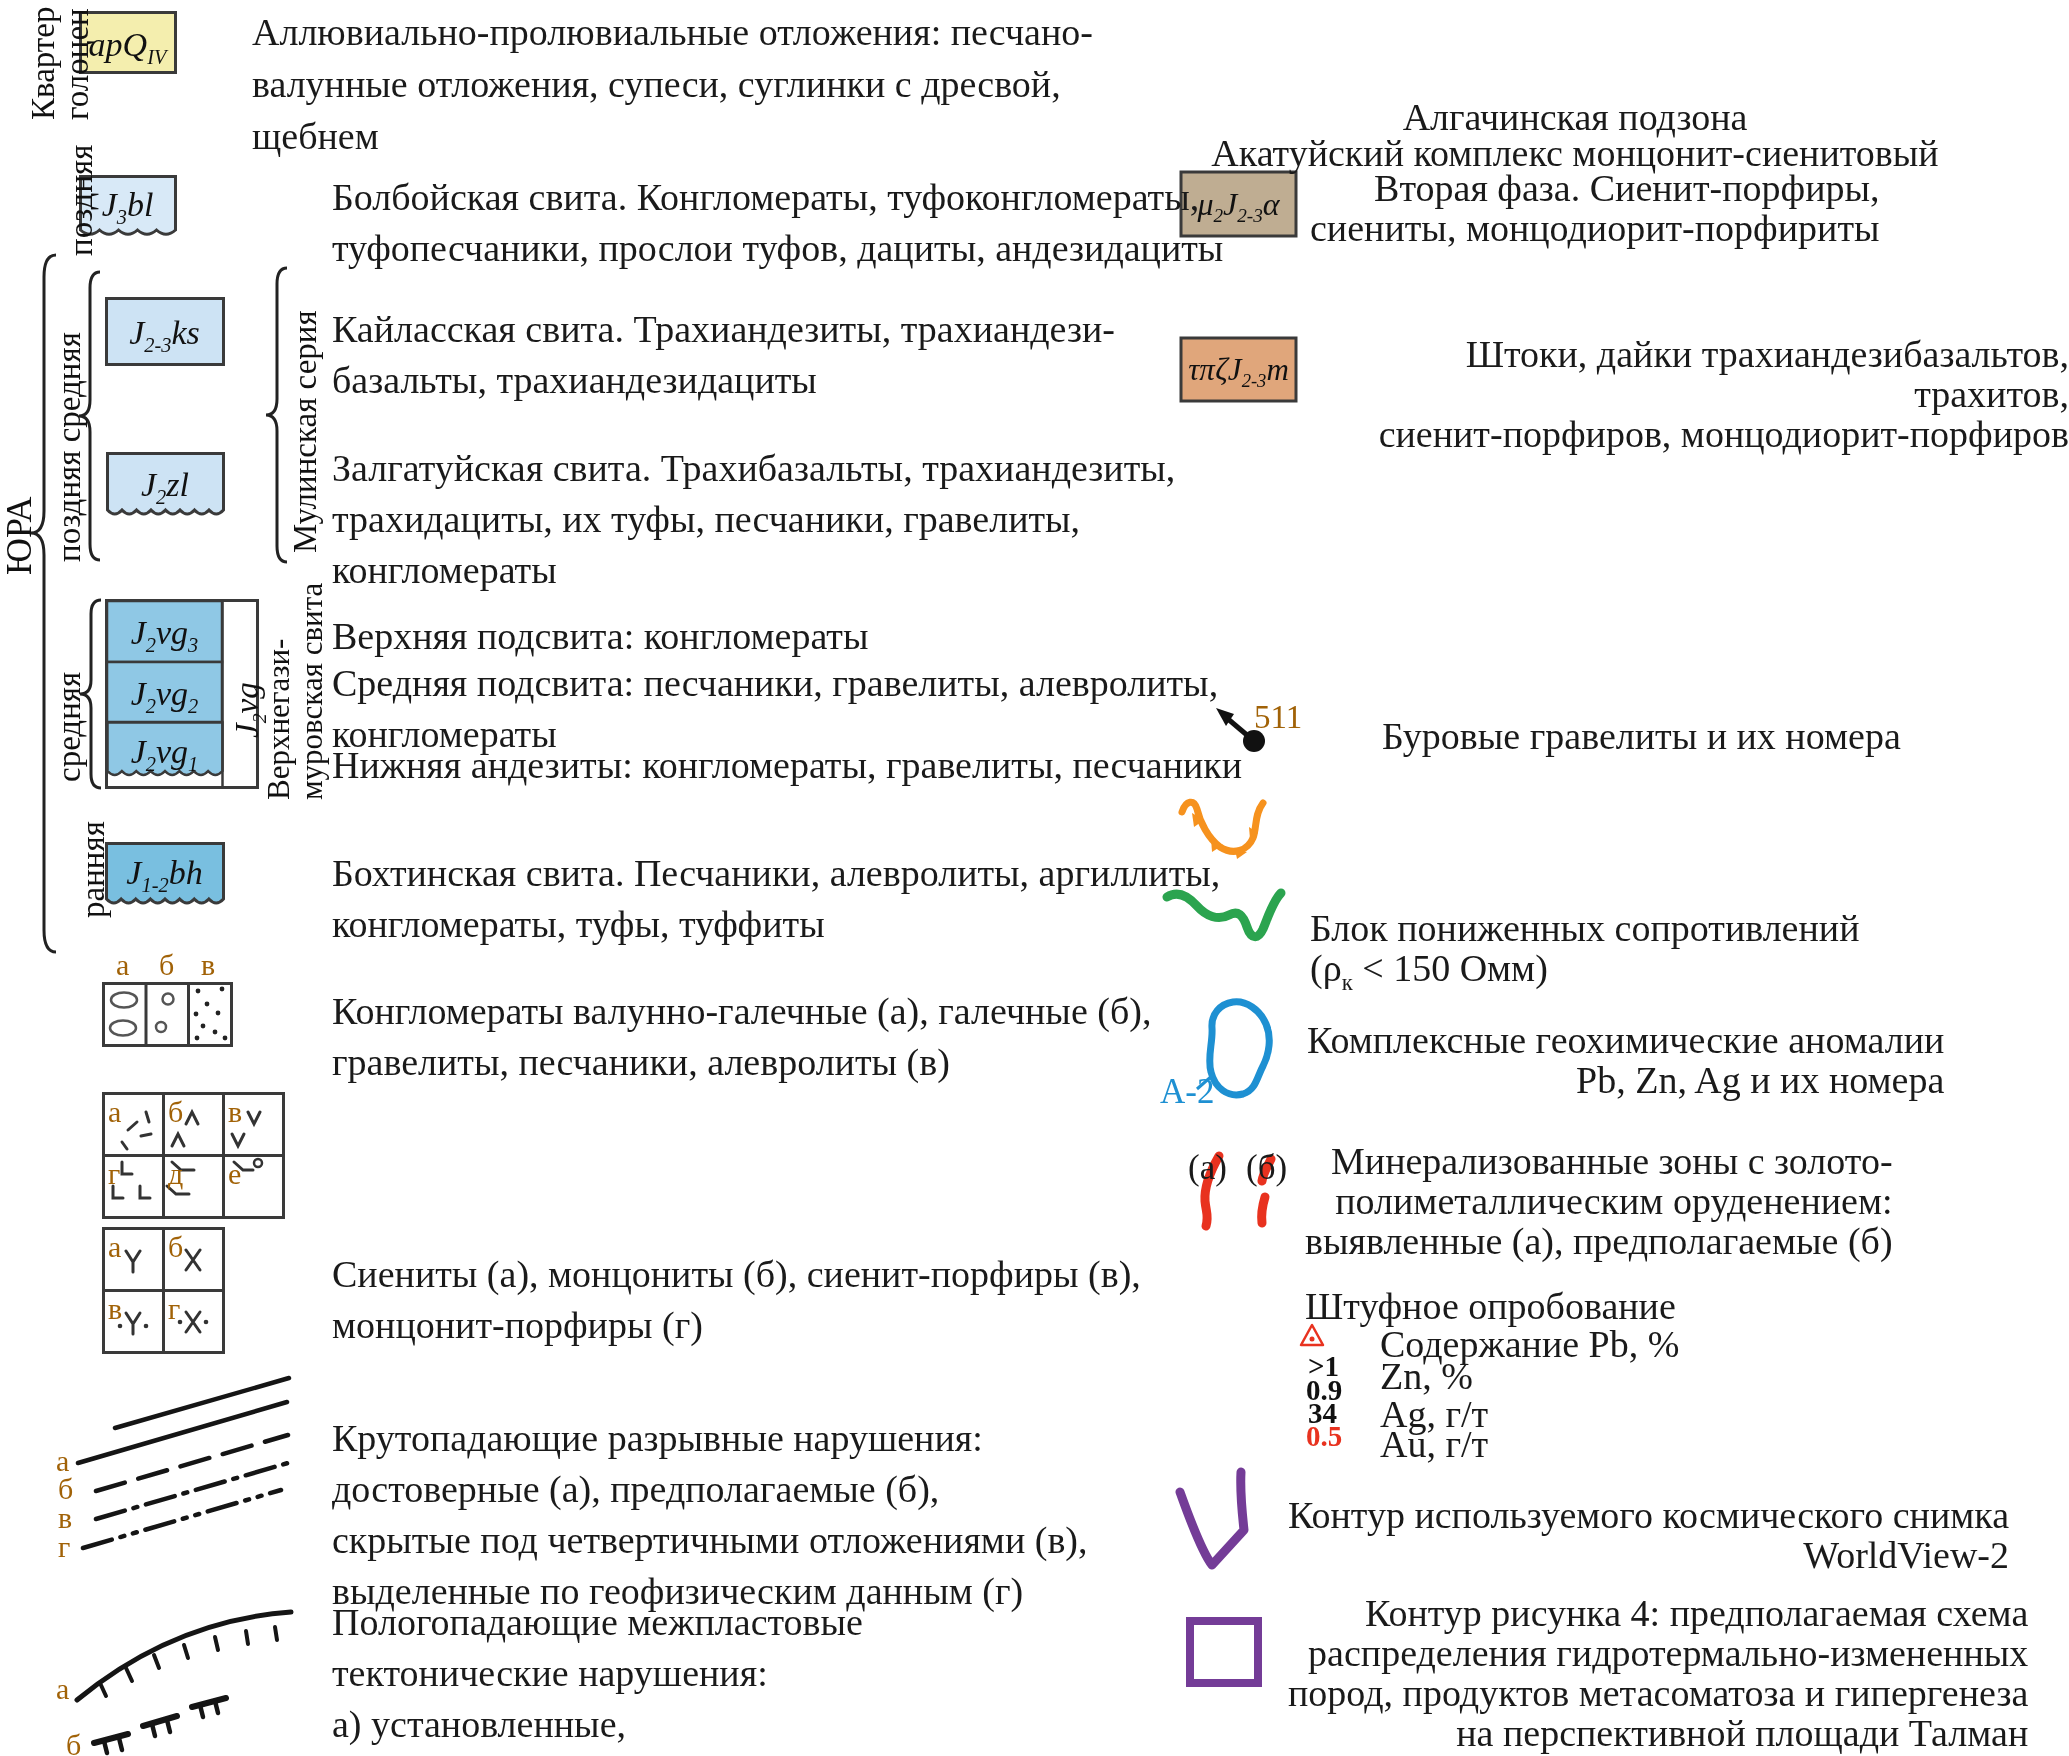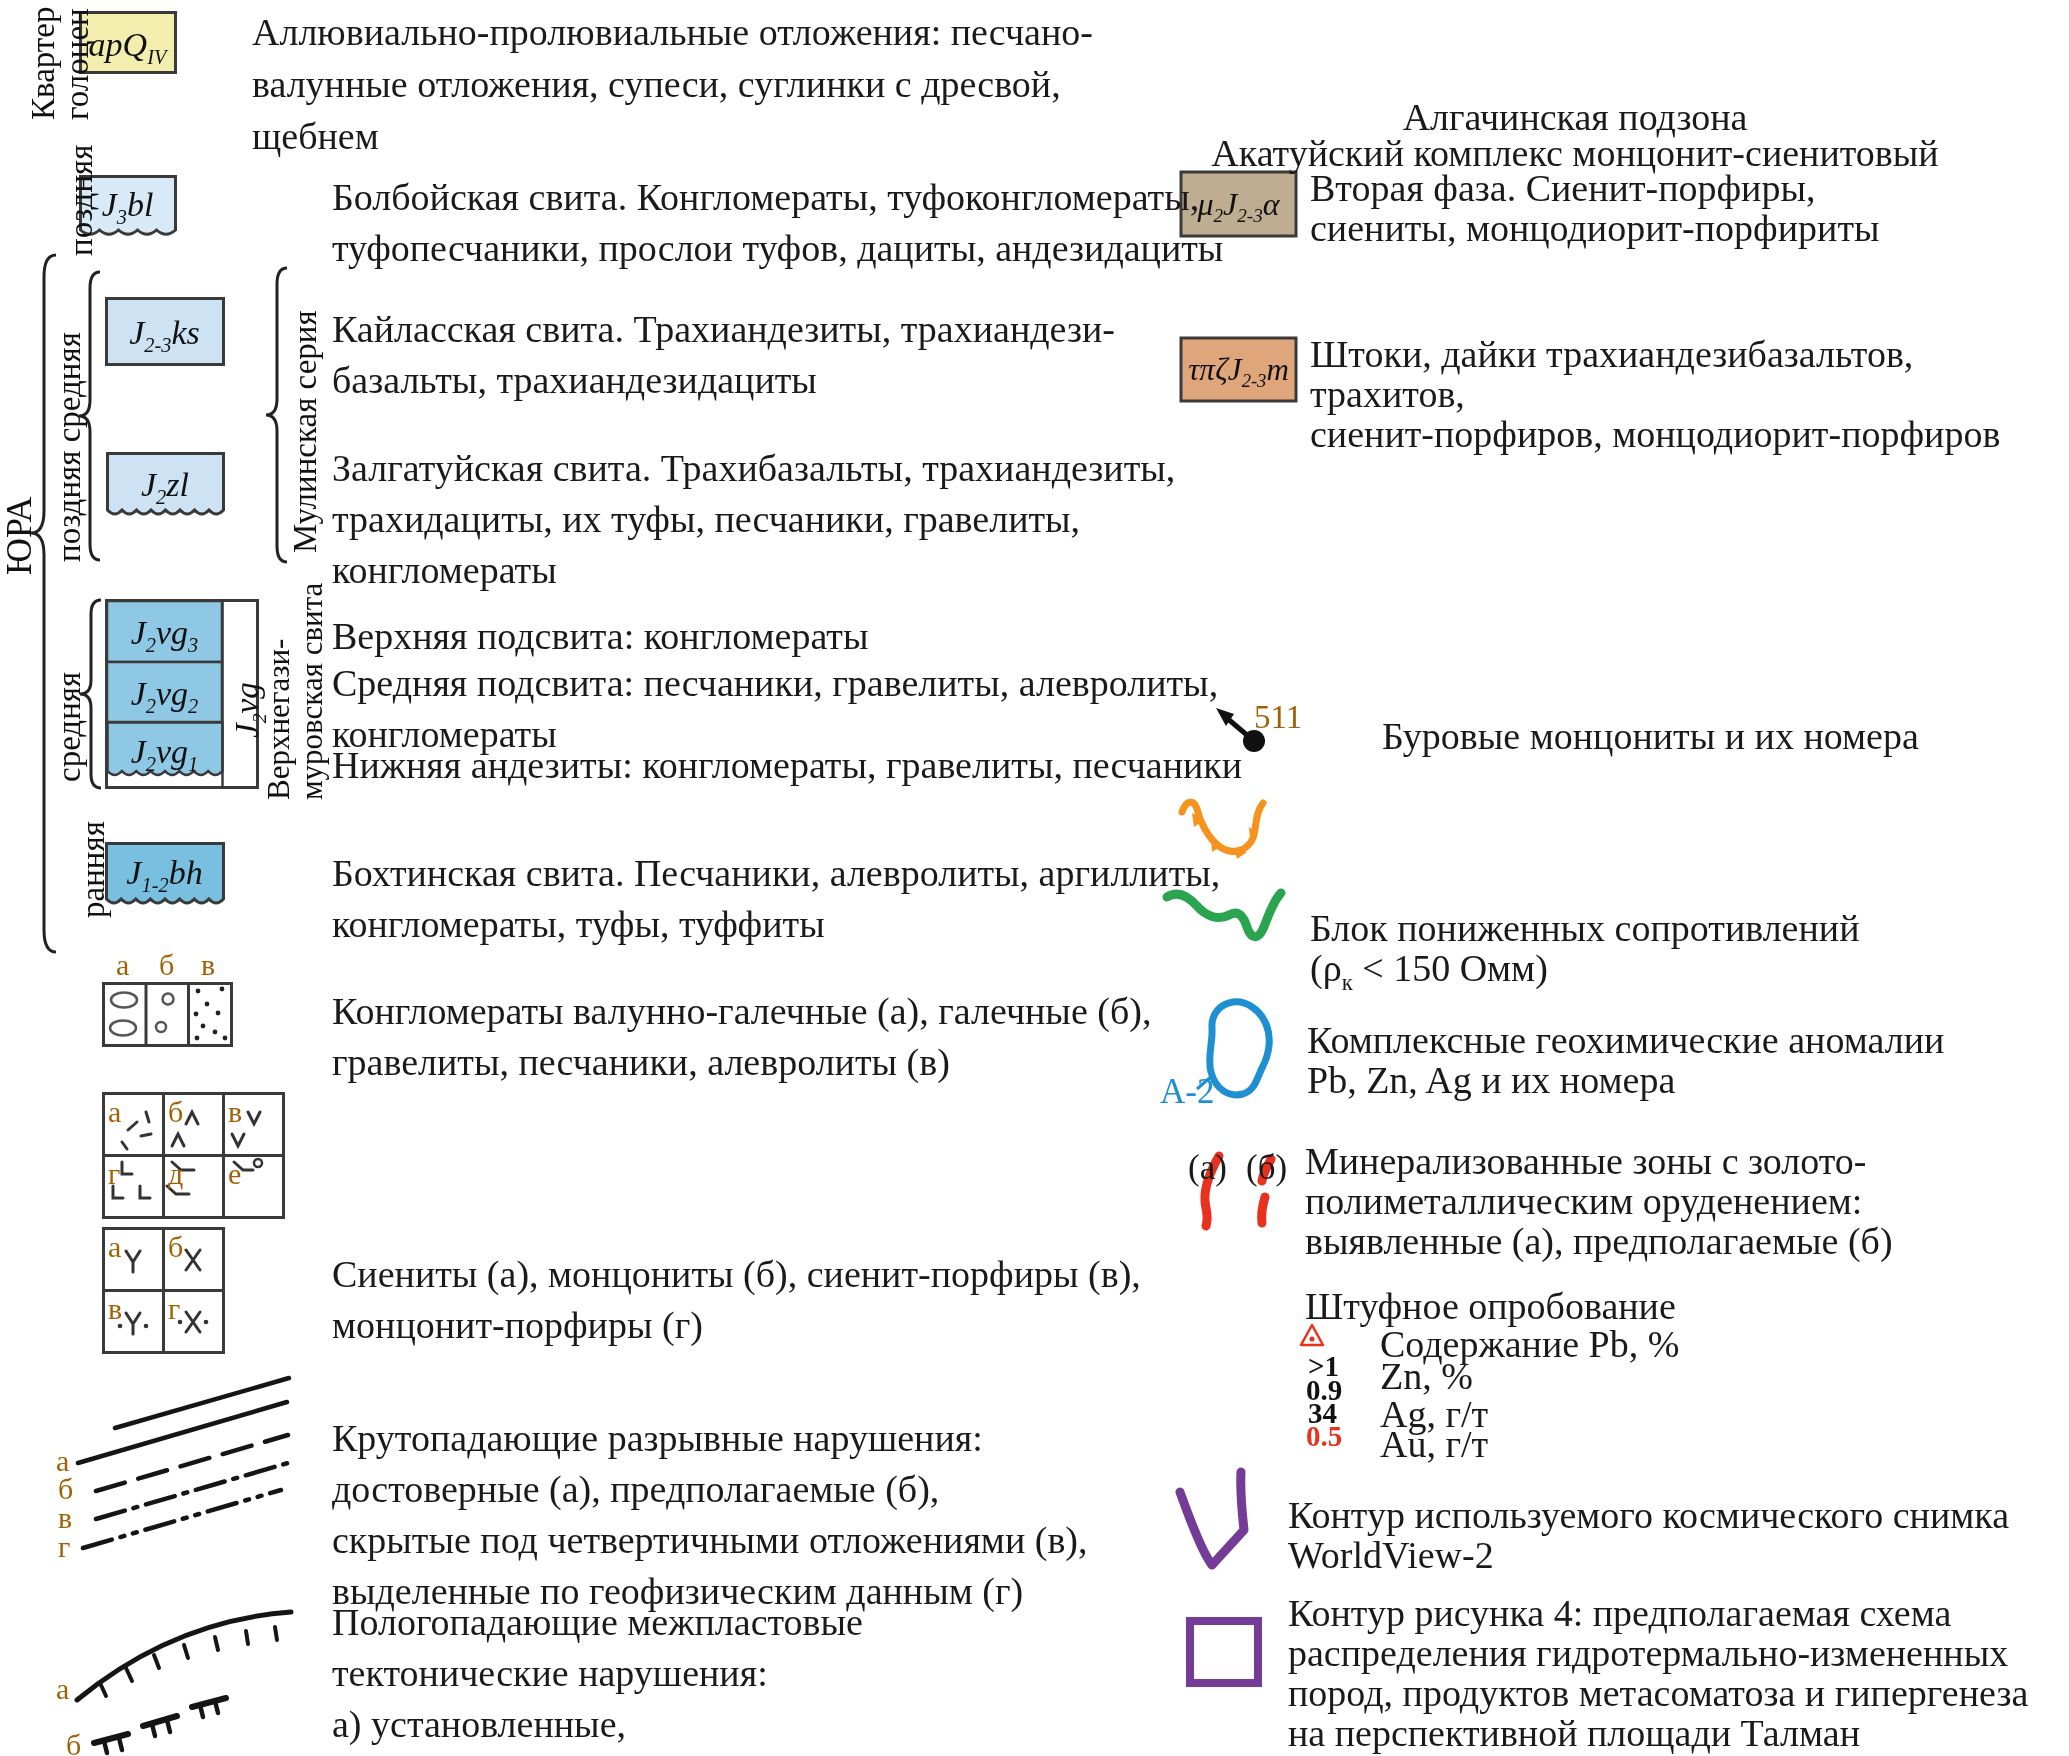--- a/index.html
+++ b/index.html
@@ -1,21 +1,21 @@
 <!DOCTYPE html>
 <html><head>
 <meta charset="utf-8">
 <style>
   html,body{margin:0;padding:0;background:#ffffff;}
   #canvas{position:relative;width:2069px;height:1756px;background:#ffffff;overflow:hidden;
           font-family:"Liberation Serif", serif;color:#1a1a1a;}
   #gfx{position:absolute;left:0;top:0;}
   .t{position:absolute;white-space:pre-line;font-size:38px;line-height:51px;color:#1a1a1a;}
   .lt52{line-height:52px;}
-  .rt{line-height:40px;}
+  .rt{line-height:40px;text-align:right;}
   .ctr{text-align:center;}
   .code{position:absolute;text-align:center;font-style:italic;font-size:34px;line-height:1;color:#111;}
   .code sub{font-size:0.6em;font-style:italic;}
   .vlabel{position:absolute;transform:rotate(-90deg);transform-origin:0 0;white-space:nowrap;
           font-size:33px;line-height:34px;color:#111;}
   .vsmall{font-size:31px;line-height:33px;}
   .cellL{position:absolute;font-size:30px;line-height:30px;color:#a16207;}
   .num{position:absolute;font-weight:bold;font-size:29px;line-height:29px;color:#111;}
   .red{color:#e8321f;}
   .blue{color:#1e90d2;}
@@ -270,21 +270,21 @@
 <div class="cellL" style="left:66px;top:1730px">б</div>
 
 <div class="t rt ctr" style="left:1150px;top:97px;width:850px">Алгачинская подзона</div>
 <div class="t rt ctr" style="left:1150px;top:133px;width:850px">Акатуйский комплекс монцонит-сиенитовый</div>
 <div class="t rt" style="left:1310px;top:168px">Вторая фаза. Сиенит-порфиры,
 сиениты, монцодиорит-порфириты</div>
 <div class="t rt" style="left:1310px;top:334px">Штоки, дайки трахиандезибазальтов, трахитов,
 сиенит-порфиров, монцодиорит-порфиров</div>
 
 <div class="cellL" style="left:1254px;top:702px;font-size:33px">511</div>
-<div class="t rt" style="left:1382px;top:716px">Буровые монцониты и их номера</div>
+<div class="t rt" style="left:1382px;top:716px">Буровые гравелиты и их номера</div>
 
 
 <div class="t rt" style="left:1310px;top:908px">Блок пониженных сопротивлений</div>
 <div class="t rt" style="left:1310px;top:948px"><span>(ρ</span><sub>к</sub><span> &lt; 150 Омм)</span></div>
 
 <div class="t rt blue" style="left:1160px;top:1072px;font-size:35px">А-2</div>
 <div class="t rt" style="left:1307px;top:1020px">Комплексные геохимические аномалии
 Pb, Zn, Ag и их номера</div>
 
 <div class="t rt" style="left:1188px;top:1148px;font-size:35px">(а)</div>

